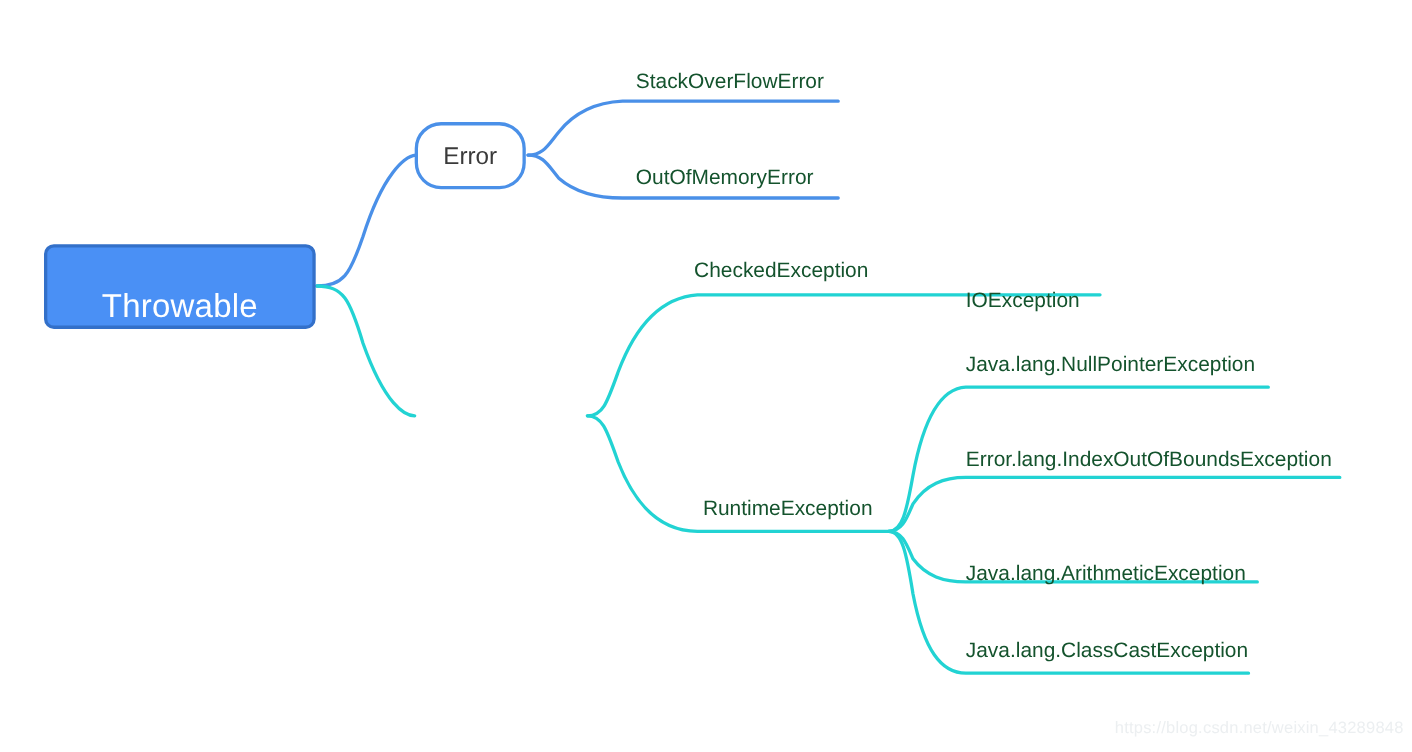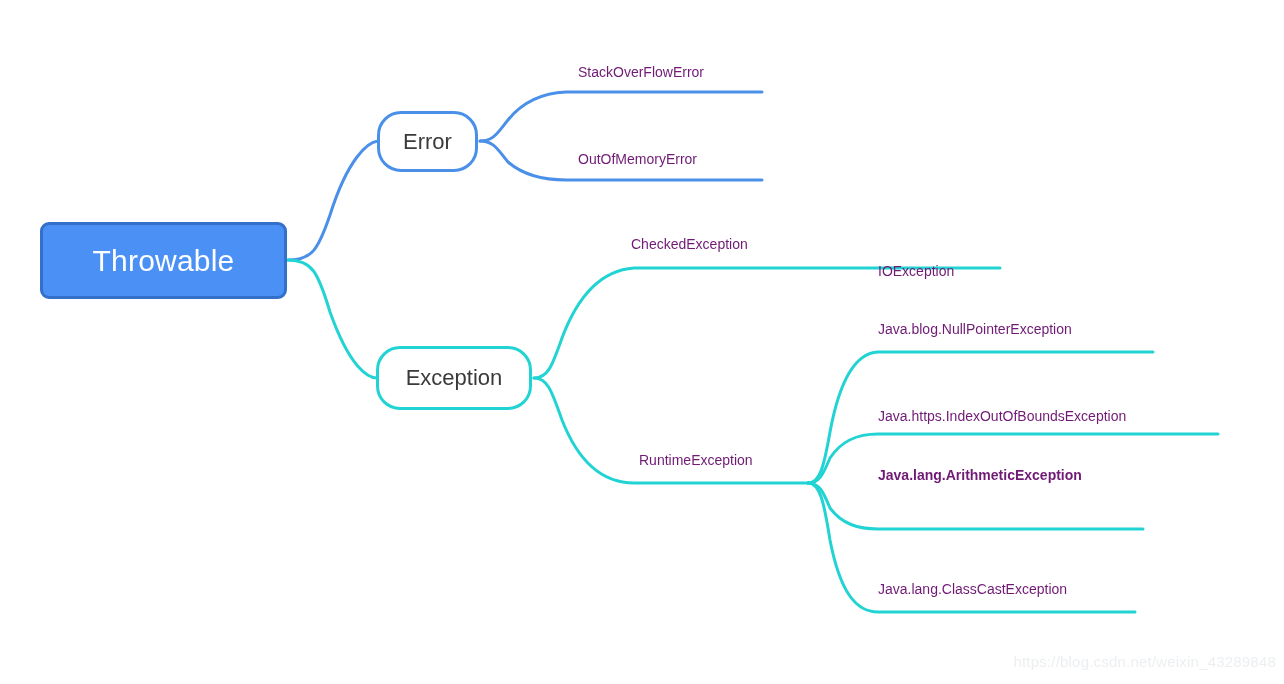--- a/index.html
+++ b/index.html
@@ -41,20 +41,21 @@
     left: 40px;
     top: 222px;
     width: 247px;
     height: 77px;
     border-radius: 9px;
     background: #4a90f5;
     border: 3px solid #3370c9;
     color: #ffffff;
     font-size: 30px;
     letter-spacing: 0.2px;
+    align-items: flex-end;
   }
   .node-branch {
     background: #ffffff;
     border-radius: 24px;
     font-size: 22px;
     color: #3a3a3a;
   }
   .node-error {
     left: 377px;
     top: 111px;
@@ -64,22 +65,22 @@
   }
   .node-exception {
     left: 376px;
     top: 346px;
     width: 156px;
     height: 64px;
     border: 3px solid #22d3d3;
   }
   .leaf-label {
     position: absolute;
-    font-size: 14px;
-    color: #701a75;
+    font-size: 19px;
+    color: #14532d;
     white-space: nowrap;
     line-height: 1;
   }
   .watermark {
     position: absolute;
     right: 8px;
     bottom: 14px;
     font-size: 15px;
     color: #eceff1;
     white-space: nowrap;
@@ -115,37 +116,34 @@
   </svg>
 
   <div class="node node-root">
     <span>Throwable</span>
   </div>
 
   <div class="node node-branch node-error">
     <span>Error</span>
   </div>
 
-  <div class="node node-branch node-exception">
-    <span>Exception</span>
-  </div>
 
   <div class="leaf-label" style="left:578px; top:65px;">StackOverFlowError</div>
 
   <div class="leaf-label" style="left:578px; top:152px;">OutOfMemoryError</div>
 
   <div class="leaf-label" style="left:631px; top:237px;">CheckedException</div>
 
   <div class="leaf-label" style="left:878px; top:237px;margin-top:27px;">IOException</div>
 
   <div class="leaf-label" style="left:639px; top:453px;">RuntimeException</div>
 
-  <div class="leaf-label" style="left:878px; top:322px;">Java.blog.NullPointerException</div>
+  <div class="leaf-label" style="left:878px; top:322px;">Java.lang.NullPointerException</div>
 
-  <div class="leaf-label" style="left:878px; top:409px;">Java.https.IndexOutOfBoundsException</div>
+  <div class="leaf-label" style="left:878px; top:409px;">Error.lang.IndexOutOfBoundsException</div>
 
-  <div class="leaf-label" style="left:878px; top:468px;font-weight:bold;">Java.lang.ArithmeticException</div>
+  <div class="leaf-label" style="left:878px; top:512px;">Java.lang.ArithmeticException</div>
 
   <div class="leaf-label" style="left:878px; top:582px;text-align:center;">Java.lang.ClassCastException</div>
 
   <div class="watermark">https://blog.csdn.net/weixin_43289848</div>
 
 </div>
 
 </body></html>

